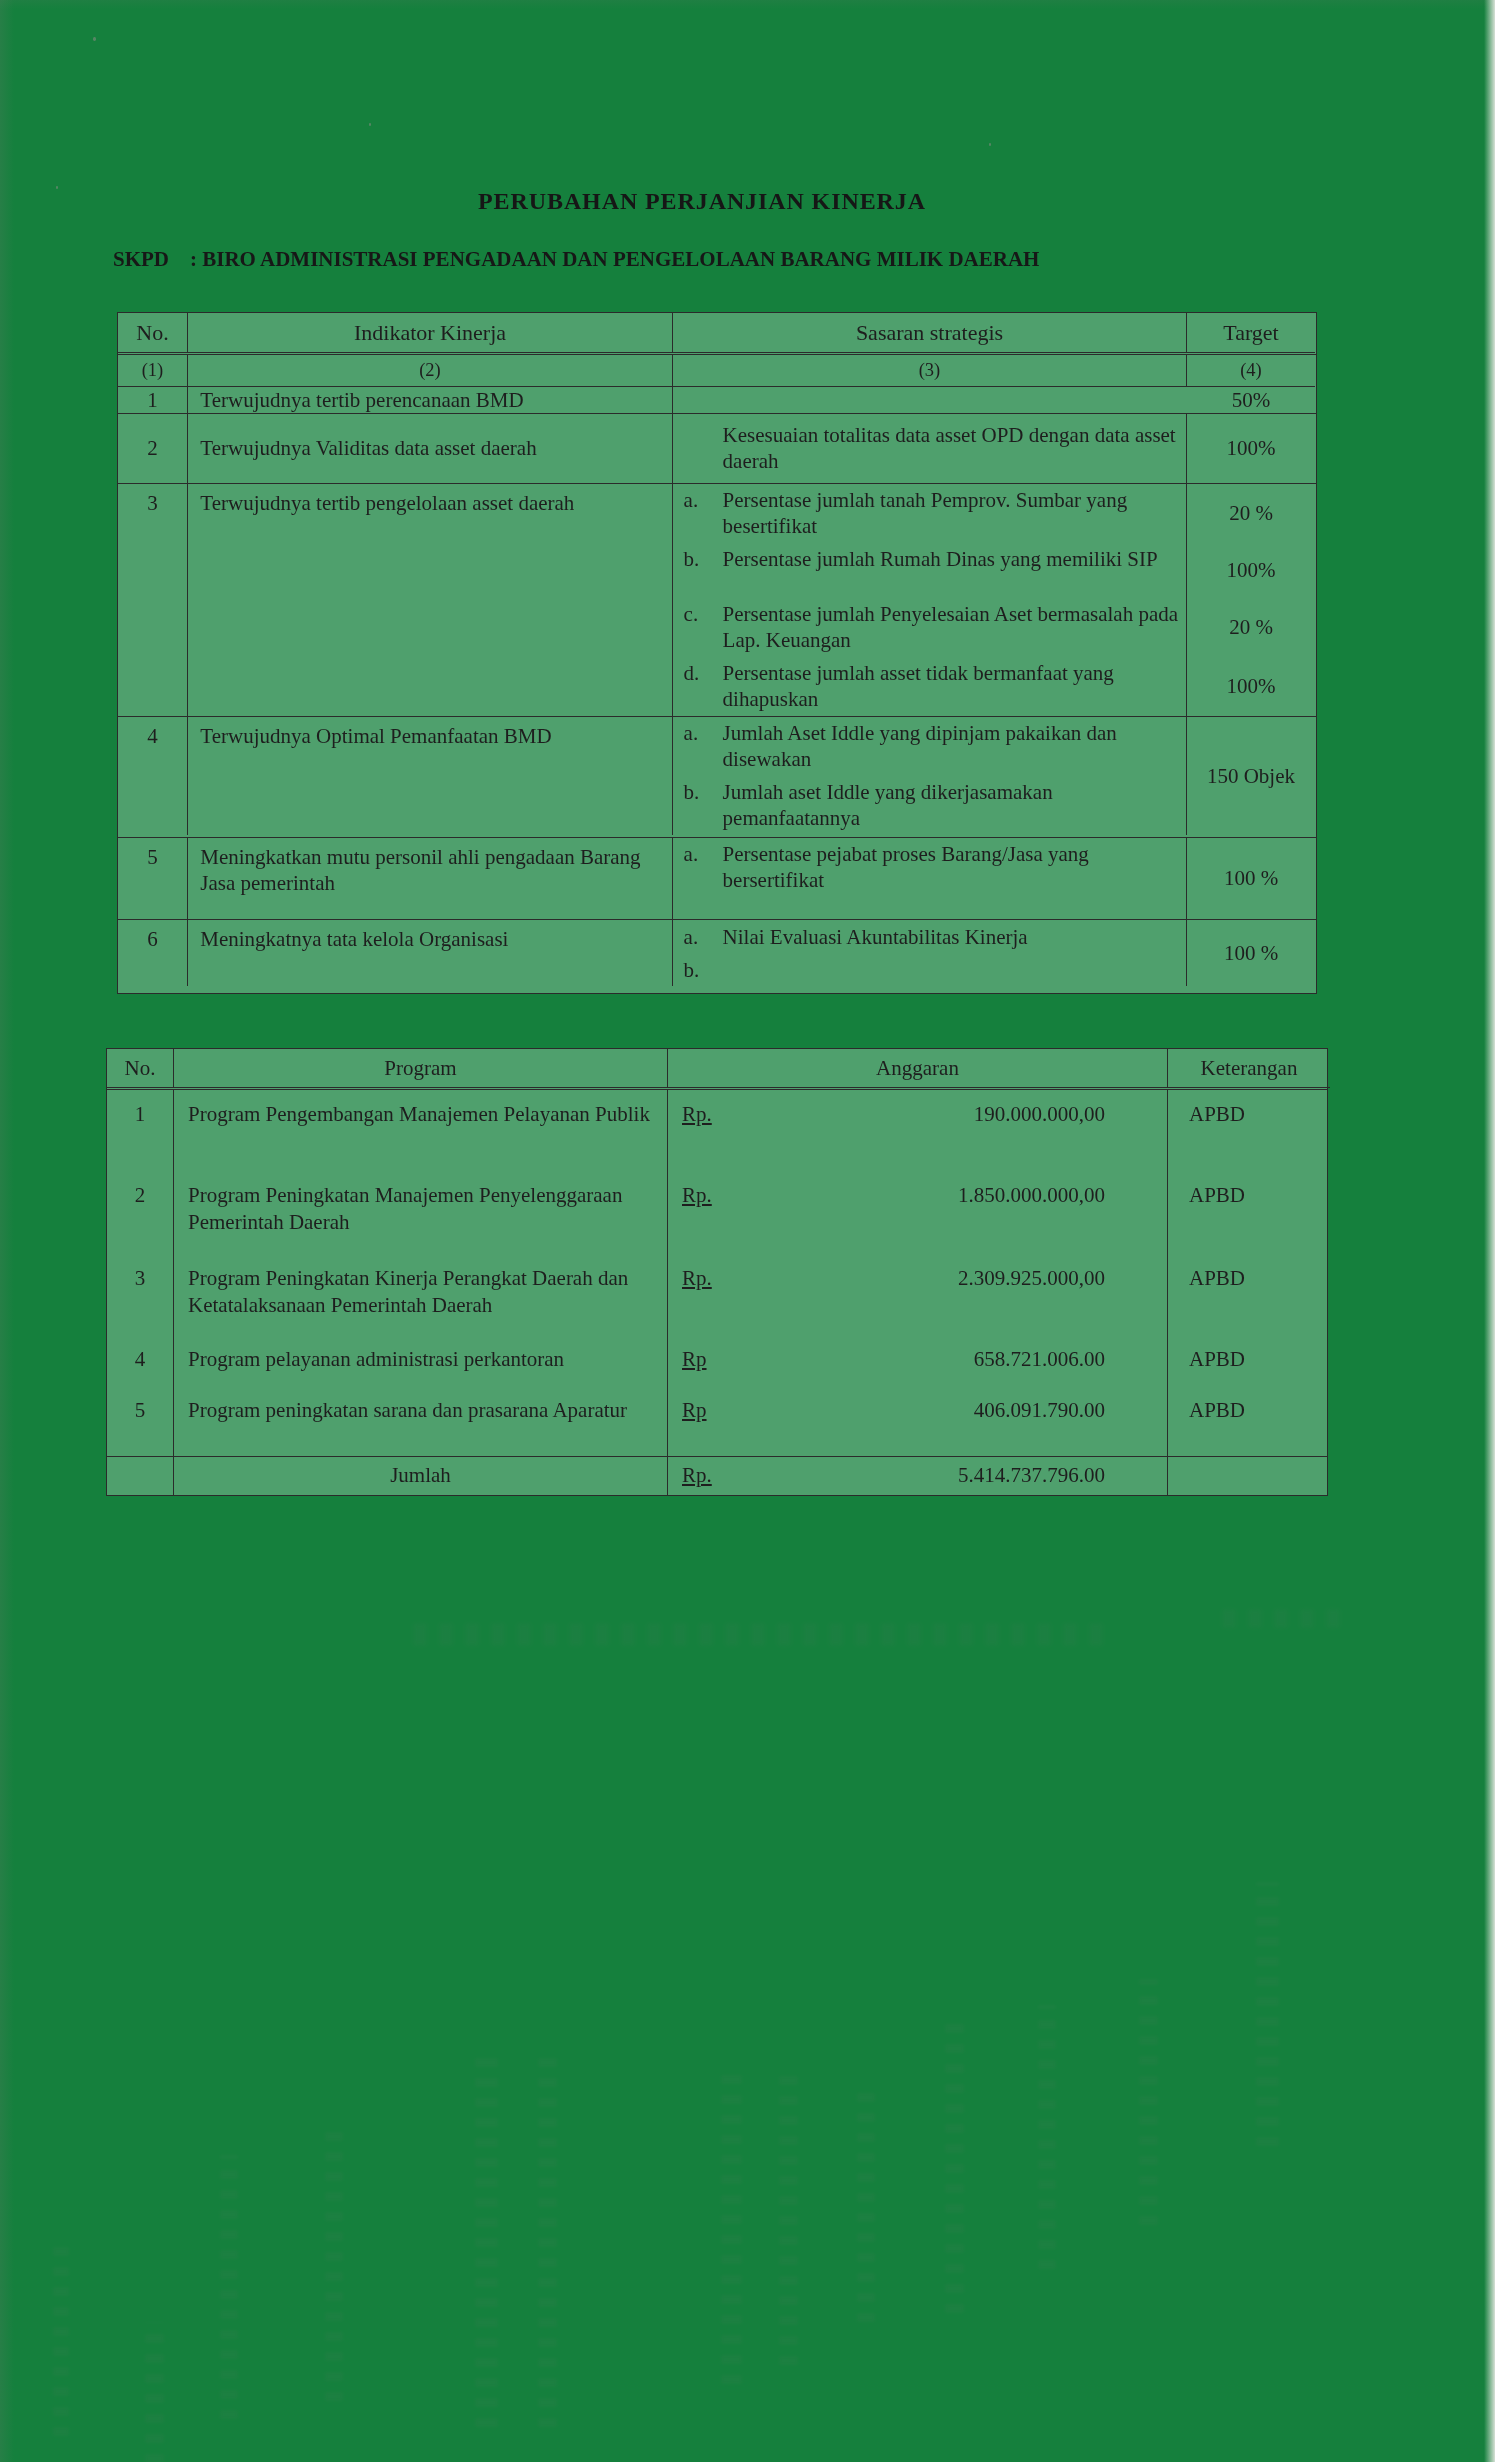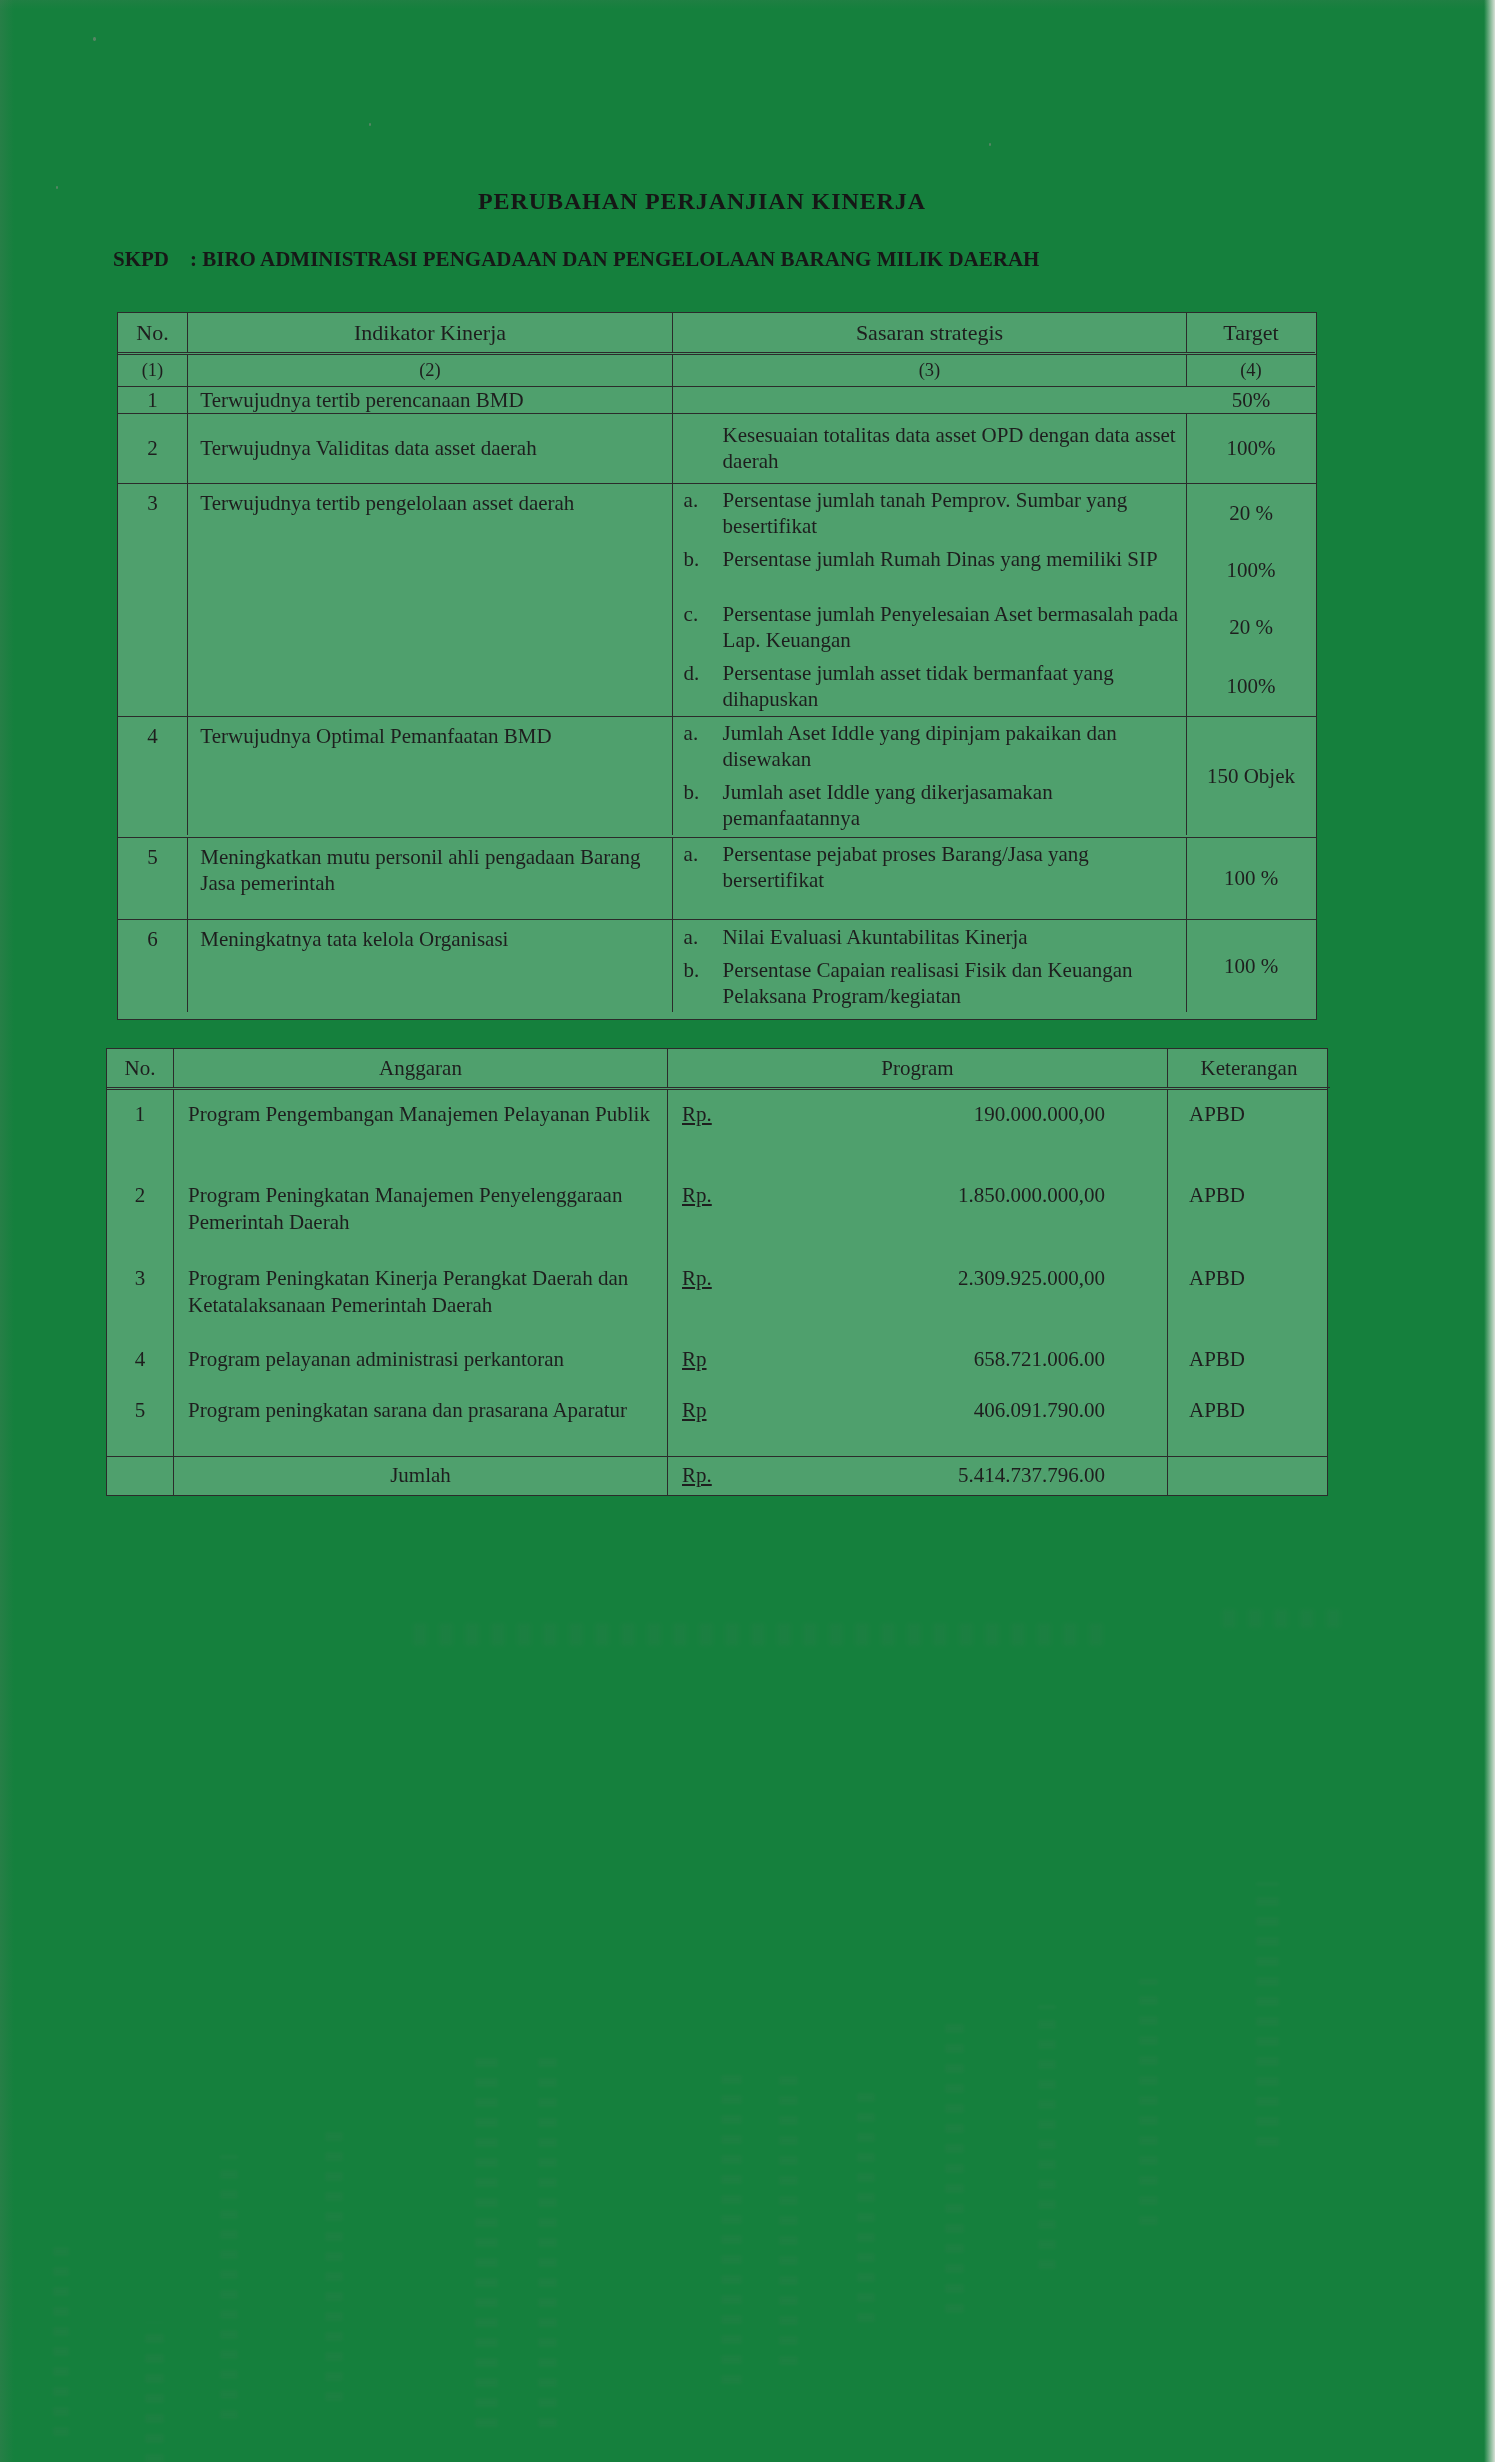--- a/index.html
+++ b/index.html
@@ -187,32 +187,31 @@
         </div>
         <div class="t1-row">
           <div class="c-no cell-r" style="grid-area: 1 / 1 / span 2;">6</div>
           <div class="c-sas cell-r" style="grid-area: 1 / 2 / span 2;">Meningkatnya tata kelola Organisasi</div>
           <div class="ind-item cell-r" style="grid-area: 1 / 3;">
             <span class="ind-label">a.</span>
             <span class="ind-text">Nilai Evaluasi Akuntabilitas Kinerja</span>
           </div>
           <div class="ind-item cell-r" style="grid-area: 2 / 3;">
             <span class="ind-label">b.</span>
-            <span class="ind-text">Persentase Capaian realisasi Fisik dan Keuangan Pelaksana Program/kegiatan</span>
           </div>
           <div class="tgt-cell" style="grid-area: 1 / 4 / span 2;">100 %</div>
         </div>
       </div>
   </div>
 
   <div class="t2">
     <div class="t2-head">
       <div class="cell-r">No.</div>
+      <div class="cell-r">Program</div>
       <div class="cell-r">Anggaran</div>
-      <div class="cell-r">Program</div>
       <div>Keterangan</div>
     </div>
     <div class="dbl"></div>
     <div id="t2-body">
         <div class="t2-row">
           <div class="p-no cell-r">1</div>
           <div class="p-prog cell-r">Program Pengembangan Manajemen Pelayanan Publik</div>
           <div class="p-ang cell-r">
             <span class="p-rp">Rp.</span>
             <span class="p-amt">190.000.000,00</span>

